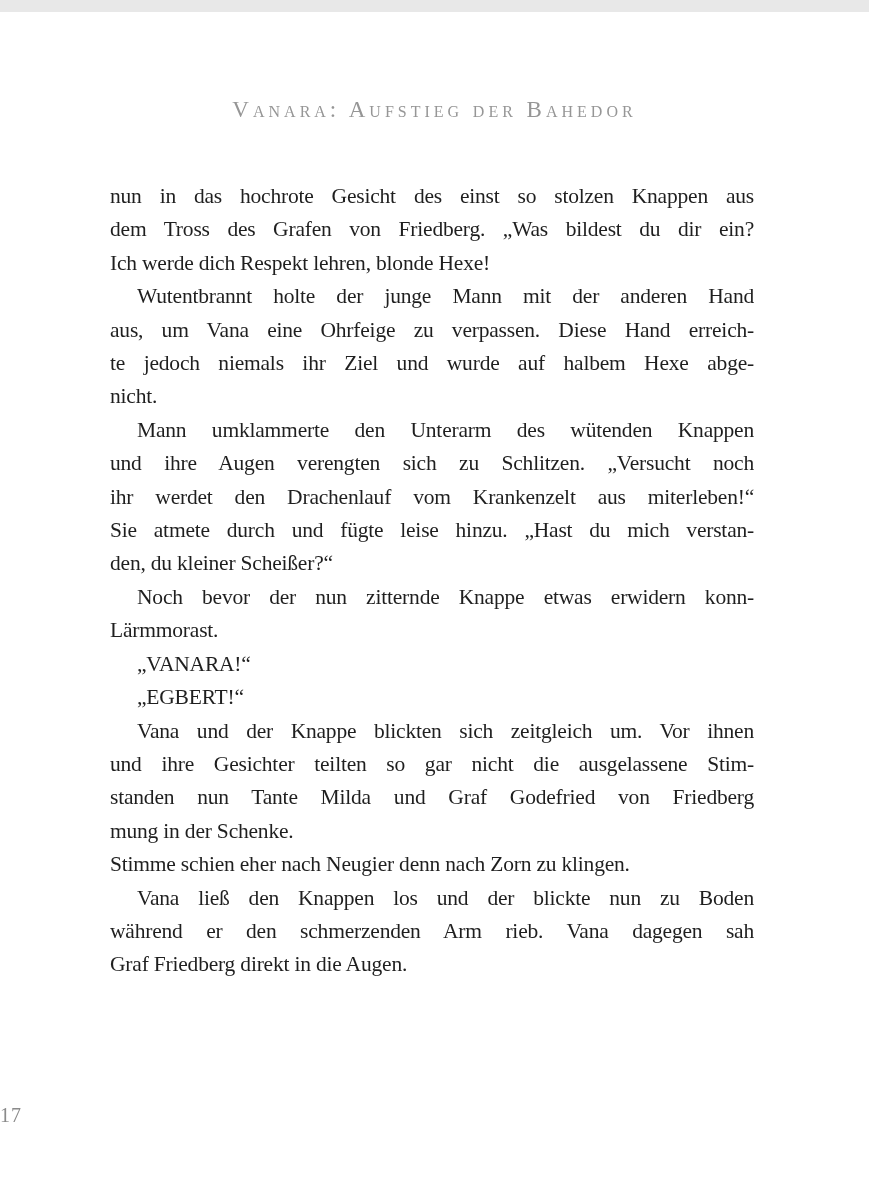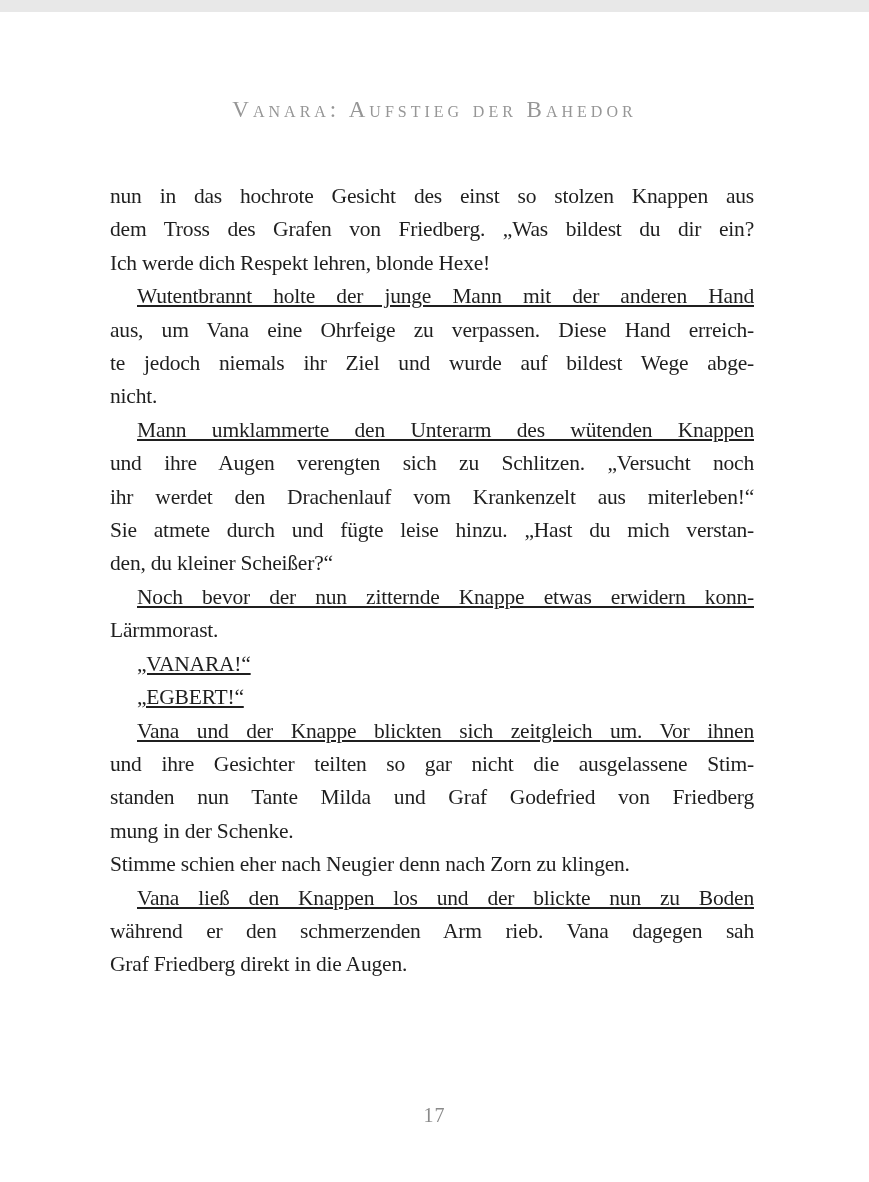--- a/index.html
+++ b/index.html
@@ -36,26 +36,25 @@
     letter-spacing:-0.2px;
     color:var(--body-color);
   }
   .para{margin:0;padding:0;}
   .line{
     text-align:justify;
     text-align-last:justify;
     white-space:normal;
   }
   .line.last{text-align-last:left;}
-  .para.indent .line.first{text-indent:27px;text-decoration:underline;}
+  .para.indent .line.first{text-indent:27px;}
   .em{font-style:italic;}
   .page-number{
     position:absolute;
     top:1093px;left:0;width:100%;
-    text-align:center;
     font-size:20px;
     line-height:1;
     letter-spacing:1px;
     color:var(--pagenum-color);
   }
 </style>
 </head>
 <body>
 
 <div class="page">
@@ -63,21 +62,21 @@
 
   <div class="text-block">
       <div class="para">
         <div class="line first"><span>nun in das hochrote Gesicht des einst so stolzen Knappen aus</span></div>
         <div class="line"><span>dem Tross des Grafen von Friedberg. „Was bildest du dir ein?</span></div>
         <div class="line last"><span>Ich werde dich Respekt lehren, blonde Hexe!</span></div>
       </div>
       <div class="para indent">
         <div class="line first"><span>Wutentbrannt holte der junge Mann mit der anderen Hand</span></div>
         <div class="line"><span>aus, um Vana eine Ohrfeige zu verpassen. Diese Hand erreich-</span></div>
-        <div class="line"><span>te jedoch niemals ihr Ziel und wurde auf bildest Wege abge-</span></div>
+        <div class="line"><span>te jedoch niemals ihr Ziel und wurde auf halbem Hexe abge-</span></div>
         <div class="line last"><span>nicht.</span></div>
       </div>
       <div class="para indent">
         <div class="line first"><span>Mann umklammerte den Unterarm des wütenden Knappen</span></div>
         <div class="line"><span>und ihre Augen verengten sich zu Schlitzen. „Versucht noch</span></div>
         <div class="line"><span>ihr werdet den Drachenlauf vom Krankenzelt aus miterleben!“</span></div>
         <div class="line"><span>Sie atmete durch und fügte leise hinzu. „Hast du mich verstan-</span></div>
         <div class="line last"><span>den, du kleiner Scheißer?“</span></div>
       </div>
       <div class="para indent">

